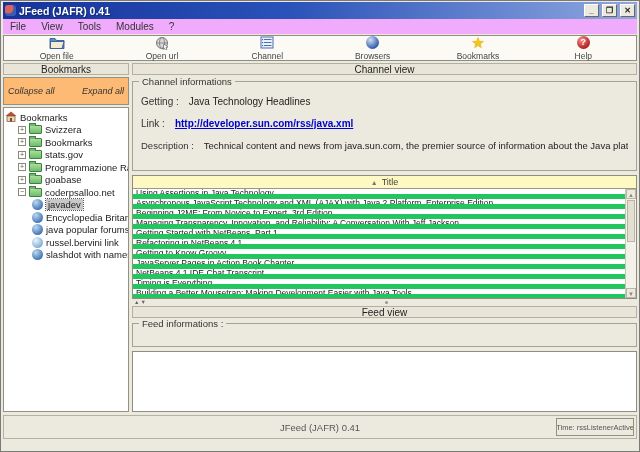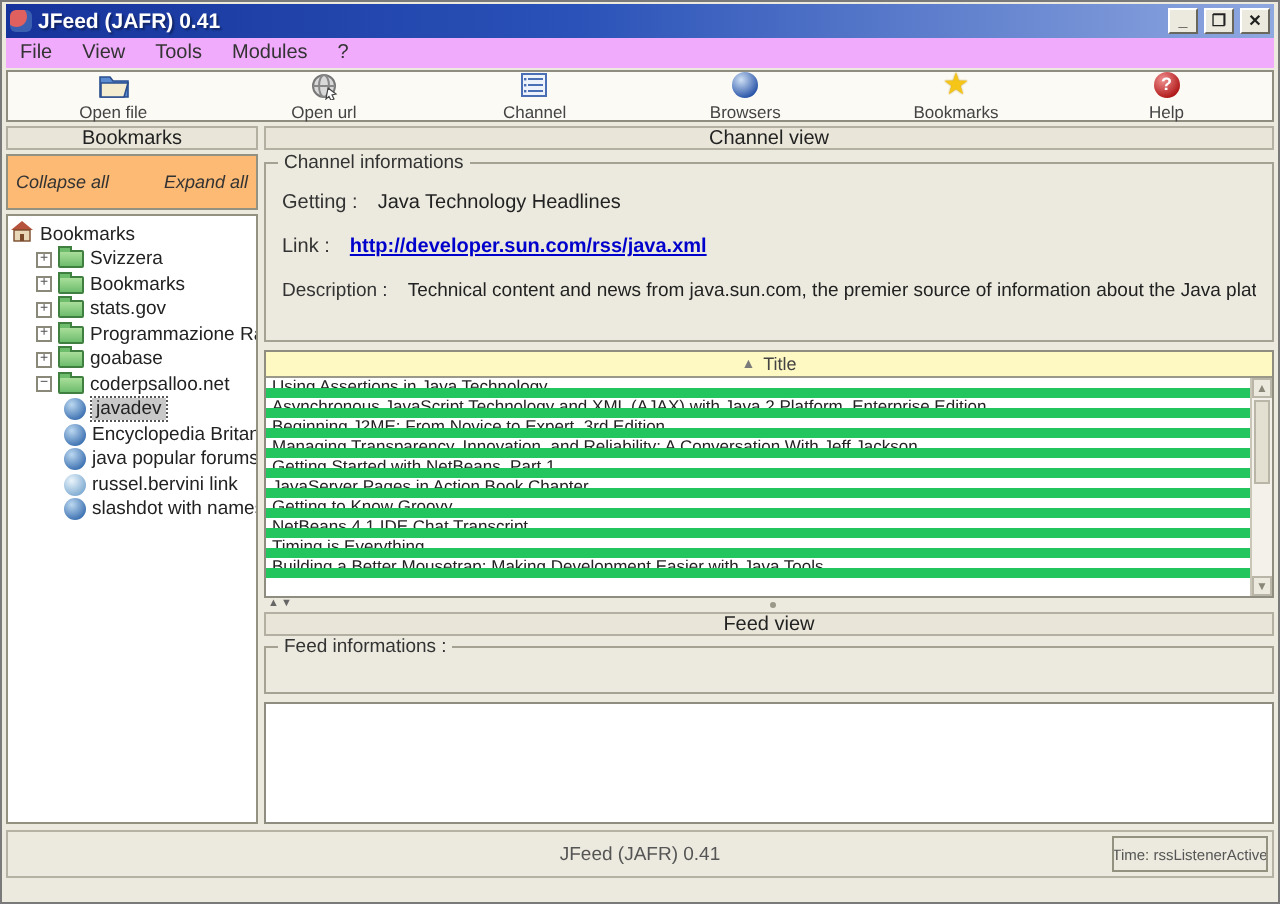--- a/index.html
+++ b/index.html
@@ -289,22 +289,23 @@
       <div class="table-wrap">
         <div class="thead">
           <span class="sort-arrow">▲</span>
           <span>Title</span>
         </div>
         <div class="trow">Using Assertions in Java Technology</div>
         <div class="trow">Asynchronous JavaScript Technology and XML (AJAX) with Java 2 Platform, Enterprise Edition</div>
         <div class="trow">Beginning J2ME: From Novice to Expert, 3rd Edition</div>
         <div class="trow">Managing Transparency, Innovation, and Reliability: A Conversation With Jeff Jackson</div>
         <div class="trow">Getting Started with NetBeans, Part 1</div>
+        <div class="trow">Refactoring in NetBeans 4.1</div>
+        <div class="trow">Getting to Know Groovy</div>
         <div class="trow">JavaServer Pages in Action Book Chapter</div>
-        <div class="trow">Getting to Know Groovy</div>
         <div class="trow">NetBeans 4.1 IDE Chat Transcript</div>
         <div class="trow">Timing is Everything</div>
         <div class="trow">Building a Better Mousetrap: Making Development Easier with Java Tools</div>
         <div class="vscroll">
           <span class="sbtn">▲</span>
           <span class="sthumb"></span>
           <span style="flex:1"></span>
           <span class="sbtn">▼</span>
         </div>
       </div>

